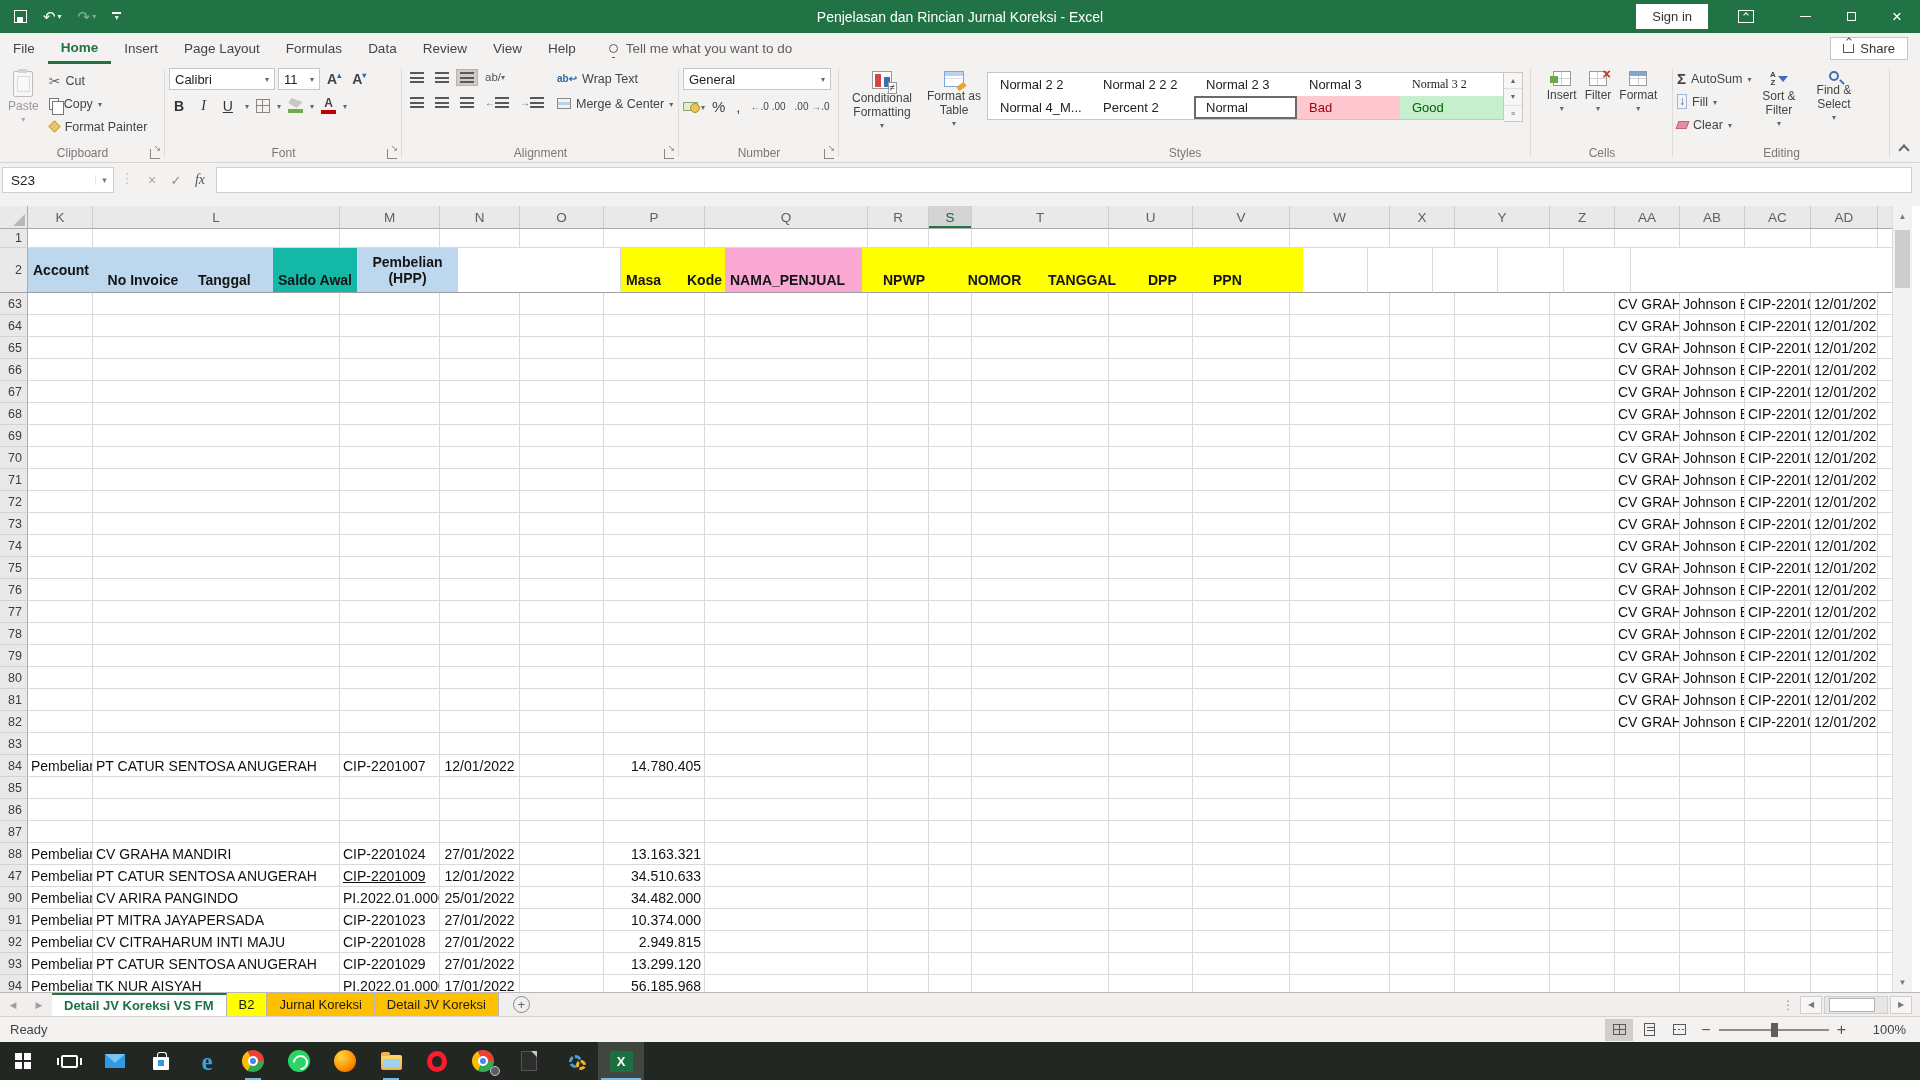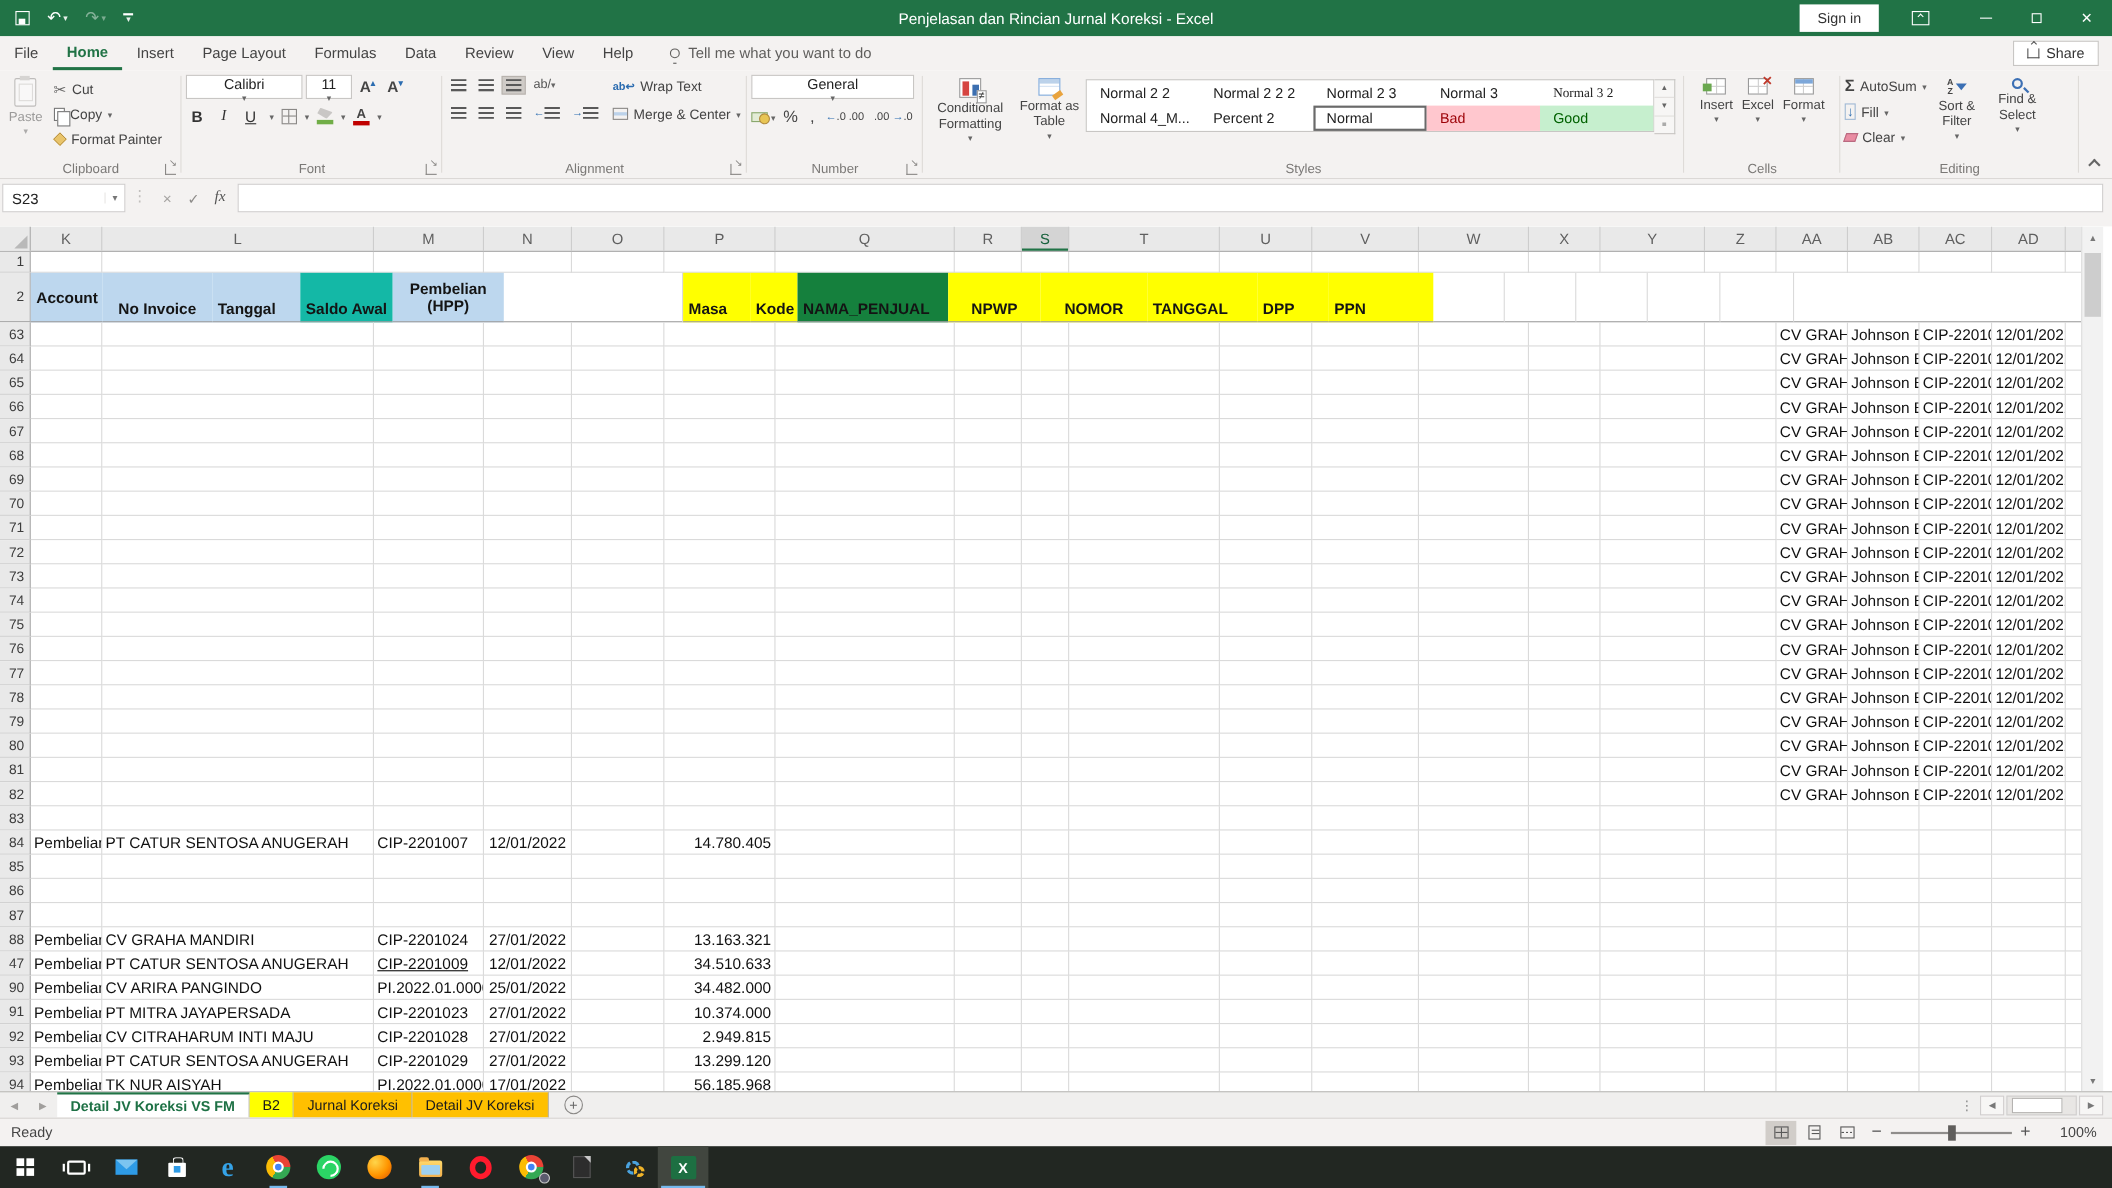--- a/index.html
+++ b/index.html
@@ -65,21 +65,21 @@
   .clipboard-ic::after{content:"";position:absolute;left:3px;top:4px;width:11px;height:14px;background:#fff;border:1px solid #c8c6c4;}
   .scissors{color:#666;font-size:14px;}
   .copy-ic{width:10px;height:12px;border:1.2px solid #777;background:#fff;position:relative;}
   .copy-ic::before{content:"";position:absolute;left:2px;top:2px;width:10px;height:12px;border:1.2px solid #777;background:#fff;}
   .fp-ic{width:11px;height:11px;background:#e9c46a;border:1px solid #b08a3e;transform:rotate(45deg) scale(.8);}
 
   
   .stack{display:flex;flex-direction:column;gap:4px;}
   .frow{display:flex;align-items:center;gap:3px;}
   .sel-box{background:#fff;border:1px solid #c8c6c4;height:22px;display:flex;align-items:center;
-           justify-content:space-between;font-size:13px;padding:0 5px;color:#222;flex-direction:column;}
+           justify-content:space-between;font-size:13px;padding:0 5px;color:#222;}
   .abig{font-size:14px;font-weight:bold;color:#444;position:relative;padding:0 4px;}
   .abig sup{font-size:8px;color:#2b6cb0;}
   .fmtbtn{font-size:14px;padding:0 5px;color:#333;display:flex;align-items:flex-end;}
   .fmtbtn.b{font-weight:bold;}
   .fmtbtn.i{font-style:italic;font-family:"Liberation Serif",serif;}
   .fmtbtn.u{text-decoration:underline;}
   .grid-ic{width:14px;height:14px;border:1px solid #8a8886;
            background:linear-gradient(#8a8886,#8a8886) center/100% 1px no-repeat,
                       linear-gradient(#8a8886,#8a8886) center/1px 100% no-repeat;}
   .fill-ic{width:14px;height:10px;background:#c9c7c5;clip-path:polygon(20% 0,100% 40%,60% 100%,0 50%);}
@@ -483,21 +483,21 @@
   </div>
 
   <div class="rgroup" style="width:142px;display:flex;justify-content:center;">
     <div class="bigbtn">
       <span class="cells-ic ins"></span>
       <span class="lbl">Insert</span>
         <span class="dd">▾</span>
     </div>
     <div class="bigbtn">
       <span class="cells-ic del"></span>
-      <span class="lbl">Excel</span>
+      <span class="lbl">Filter</span>
         <span class="dd">▾</span>
     </div>
     <div class="bigbtn">
       <span class="cells-ic fmt"></span>
       <span class="lbl">Format</span>
         <span class="dd">▾</span>
     </div>
     <div class="glabel">Cells</div>
   </div>
 
@@ -612,21 +612,21 @@
       <div class="grow frozen" style="height: 45px;">
         <div class="gut">2</div>
         <div class="h2c" style="background: rgb(189, 215, 238); border-bottom-color: rgb(159, 159, 159); width: 65px;">Account</div>
         <div class="h2c va-b ha-c" style="background: rgb(189, 215, 238); border-bottom-color: rgb(159, 159, 159); width: 100px;">No Invoice</div>
         <div class="h2c va-b" style="background: rgb(189, 215, 238); border-bottom-color: rgb(159, 159, 159); width: 80px;">Tanggal</div>
         <div class="h2c va-b ha-c" style="background: #14b8a6; border-bottom-color: rgb(159, 159, 159); width: 84px;">Saldo Awal</div>
         <div class="h2c ha-c wrapc" style="background: rgb(189, 215, 238); border-bottom-color: rgb(159, 159, 159); width: 101px;">Pembelian (HPP)</div>
         <div class="cell" style="width: 163px;"></div>
         <div class="h2c va-b" style="background: rgb(255, 255, 0); border-bottom-color: rgb(159, 159, 159); width: 61px;">Masa</div>
         <div class="h2c va-b" style="background: rgb(255, 255, 0); border-bottom-color: rgb(159, 159, 159); width: 43px;">Kode</div>
-        <div class="h2c va-b" style="background: #15803d; border-bottom-color: rgb(159, 159, 159); width: 137px;">NAMA_PENJUAL</div>
+        <div class="h2c va-b" style="background: #f9a8d4; border-bottom-color: rgb(159, 159, 159); width: 137px;">NAMA_PENJUAL</div>
         <div class="h2c va-b ha-c" style="background: rgb(255, 255, 0); border-bottom-color: rgb(159, 159, 159); width: 84px;">NPWP</div>
         <div class="h2c va-b ha-c" style="background: rgb(255, 255, 0); border-bottom-color: rgb(159, 159, 159); width: 97px;">NOMOR</div>
         <div class="h2c va-b" style="background: rgb(255, 255, 0); border-bottom-color: rgb(159, 159, 159); width: 100px;">TANGGAL</div>
         <div class="h2c va-b" style="background: rgb(255, 255, 0); border-bottom-color: rgb(159, 159, 159); width: 65px;">DPP</div>
         <div class="h2c va-b" style="background: rgb(255, 255, 0); border-bottom-color: rgb(159, 159, 159); width: 95px;">PPN</div>
         <div class="cell" style="width: 65px;"></div>
         <div class="cell" style="width: 65px;"></div>
         <div class="cell" style="width: 65px;"></div>
         <div class="cell" style="width: 66px;"></div>
         <div class="cell" style="width: 67px;"></div>

